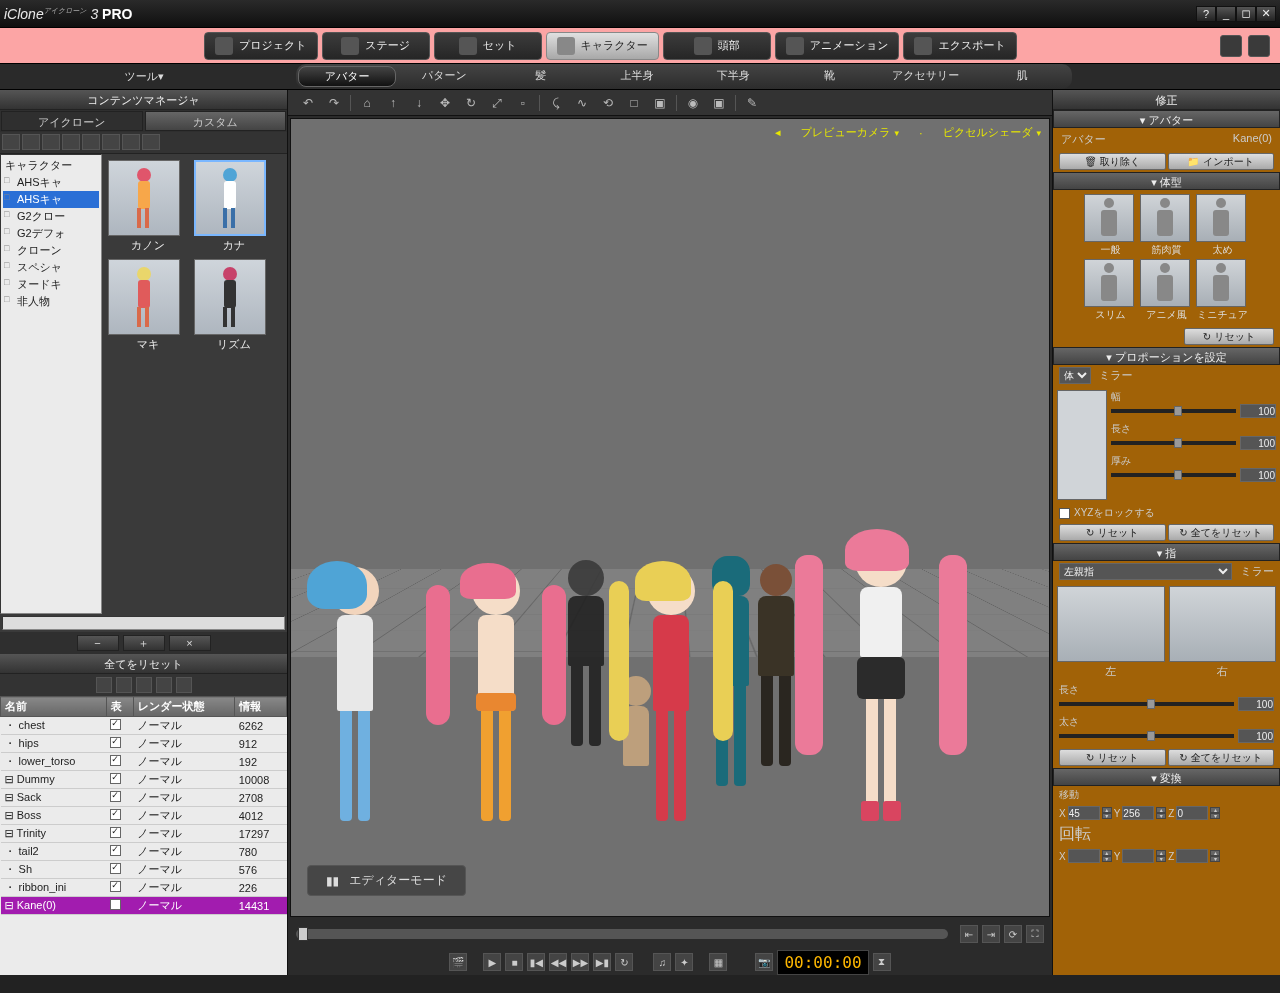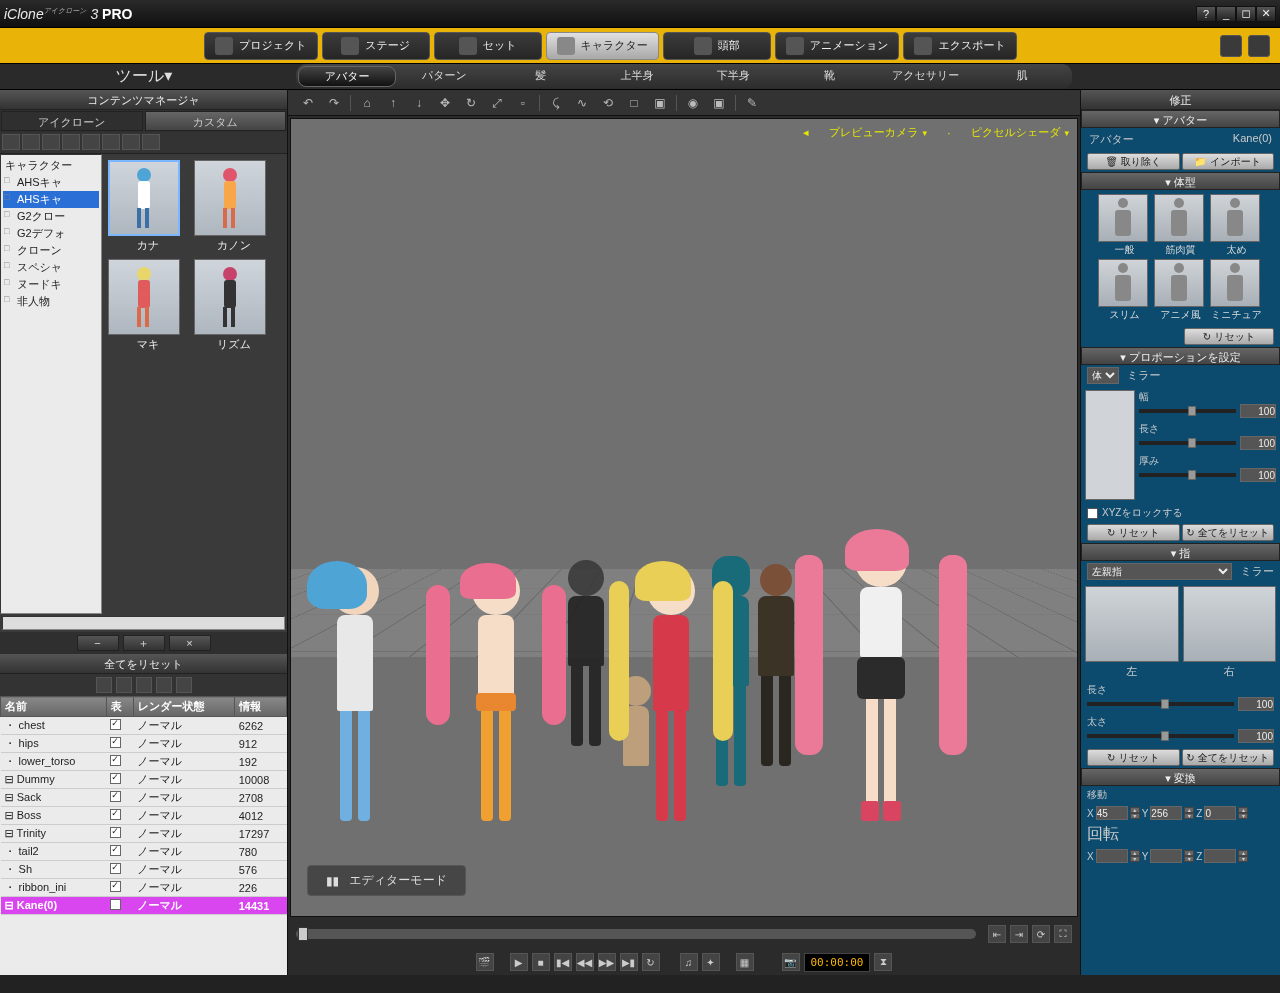--- a/index.html
+++ b/index.html
@@ -3,30 +3,30 @@
 <meta charset="utf-8">
 <style>
 * { margin: 0; padding: 0; box-sizing: border-box; font-family: "MS Gothic", sans-serif; }
 body { background: #1a1a1a; width: 1280px; height: 993px; overflow: hidden; font-size: 11px; color: #ccc; }
 .titlebar { height: 28px; background: linear-gradient(#2a2a2a,#0f0f0f); display: flex; align-items: center; padding: 0 4px; border-bottom: 1px solid #000; }
 .app-title { color: #e8e8e8; font-size: 14px; font-style: italic; }
 .app-title .pro { font-weight: bold; font-style: normal; color: #fff; }
 .title-sup { font-size: 7px; vertical-align: super; color: #aaa; }
 .win-btns { margin-left: auto; display: flex; gap: 0; }
 .win-btn { width: 20px; height: 16px; background: linear-gradient(#555,#222); border: 1px solid #111; color: #eee; font-size: 11px; display: flex; align-items: center; justify-content: center; cursor: pointer; }
-.main-tabs { height: 36px; background: #eab308; display: flex; align-items: center; padding: 0 10px; gap: 4px; border-bottom: 1px solid #000; position: relative; }
+.main-tabs { height: 36px; background: #fca5a5; display: flex; align-items: center; padding: 0 10px; gap: 4px; border-bottom: 1px solid #000; position: relative; }
 .main-tab-spacer { width: 190px; }
 .main-tab { height: 28px; min-width: 108px; background: linear-gradient(#3c3c3c,#262626); border: 1px solid #555; border-radius: 4px; display: flex; align-items: center; justify-content: center; gap: 6px; font-size: 11px; color: #eee; cursor: pointer; padding: 0 10px; }
 .main-tab.active { background: linear-gradient(#e0e0e0,#a8a8a8); color: #222; border-color: #888; }
 .main-tab .icon { width: 18px; height: 18px; background: #555; border-radius: 3px; }
 .main-tab.active .icon { background: #888; }
 .right-icons { margin-left: auto; display: flex; gap: 6px; }
 .right-icons .ri { width: 22px; height: 22px; background: #3a3a3a; border: 1px solid #555; border-radius: 3px; }
 .toolbar2 { height: 26px; background: #2a2a2a; display: flex; align-items: center; border-bottom: 1px solid #000; }
-.tool-menu { width: 288px; text-align: center; font-size: 16px; color: #ddd; cursor: pointer; }
+.tool-menu { width: 288px; text-align: center; font-size: 11px; color: #ddd; cursor: pointer; }
 .subtabs { flex: 1; display: flex; gap: 0; background: linear-gradient(#444,#2c2c2c); border-radius: 10px; margin: 2px 8px; padding: 2px; }
 .subtab { flex: 1; text-align: center; font-size: 11px; color: #ddd; padding: 2px 0; cursor: pointer; border-radius: 8px; }
 .subtab.active { background: linear-gradient(#444,#111); color: #fff; border: 1px solid #666; }
 .subtab-spacer-right { width: 200px; }
 .workspace { display: flex; height: 885px; justify-content: center; }
 
 .left { width: 288px; background: #3a3a3a; display: flex; flex-direction: column; border-right: 1px solid #111; }
 .panel-title { height: 20px; background: linear-gradient(#555,#333); text-align: center; font-size: 11px; color: #eee; line-height: 20px; border-bottom: 1px solid #222; }
 .cm-tabs { height: 22px; display: flex; background: #2f2f2f; }
 .cm-tab { flex: 1; text-align: center; font-size: 11px; line-height: 20px; color: #ccc; border: 1px solid #222; margin: 1px; cursor: pointer; }
@@ -51,21 +51,21 @@
 .thumb-label { font-size: 11px; color: #eee; }
 .hscroll { height: 14px; background: #ddd; border: 1px inset #888; margin: 2px; }
 .bottom-btns { height: 22px; background: #2f2f2f; display: flex; justify-content: center; gap: 4px; align-items: center; }
 .bottom-btn { width: 42px; height: 16px; background: linear-gradient(#555,#333); border: 1px solid #222; color: #ddd; text-align: center; font-size: 11px; line-height: 14px; cursor: pointer; }
 .sm-tools { height: 22px; background: #333; display: flex; justify-content: center; gap: 4px; align-items: center; }
 .sm-tools .ti { width: 16px; height: 16px; background: #444; border: 1px solid #555; }
 .sm-table { flex: 1; background: #ebebeb; overflow-y: auto; overflow-x: auto; }
 .smtbl { width: 100%; border-collapse: collapse; font-size: 11px; }
 .smtbl th { background: linear-gradient(#888,#666); color: #fff; padding: 2px 4px; text-align: left; border: 1px solid #555; position: sticky; top: 0; }
 .smtbl td { padding: 1px 4px; border-bottom: 1px solid #ccc; color: #222; white-space: nowrap; }
-.smtbl tr.sel td { background: #d946ef; color: #fff; font-weight: bold; }
+.smtbl tr.sel td { background: #a21caf; color: #fff; }
 .chk { width: 11px; height: 11px; border: 1px solid #666; background: #fff; display: inline-block; position: relative; }
 .chk::after { content: "✓"; font-size: 9px; position: absolute; top: -2px; left: 0; color: #222; }
 .smtbl tr.sel .chk::after { color: #fff; }
 
 .center { flex: 1; background: #2b2b2b; display: flex; flex-direction: column; }
 .vp-toolbar { height: 26px; background: #333; display: flex; align-items: center; gap: 6px; padding: 0 10px; border-bottom: 1px solid #111; }
 .vp-tool { width: 20px; height: 20px; color: #bbb; display: flex; align-items: center; justify-content: center; font-size: 12px; cursor: pointer; }
 .vp-sep { width: 1px; height: 16px; background: #555; }
 .viewport { flex: 1; background: #707070; position: relative; overflow: hidden; margin: 2px; border: 1px solid #111; }
 .vp-topright { position: absolute; top: 6px; right: 8px; display: flex; gap: 20px; align-items: center; font-size: 11px; color: #e7e700; }
@@ -76,24 +76,24 @@
 .vp-char { position: absolute; bottom: 95px; }
 .vc-head { width: 48px; height: 48px; border-radius: 50%; margin: 0 auto; }
 .vc-body { width: 36px; height: 96px; margin: 0 auto; border-radius: 8px 8px 2px 2px; }
 .vc-legs { width: 36px; height: 110px; margin: 0 auto; display: flex; gap: 6px; justify-content: center; }
 .vc-leg { width: 12px; height: 110px; border-radius: 0 0 4px 4px; }
 .vc-hair { position: absolute; width: 24px; height: 140px; border-radius: 12px; }
 .playback { height: 30px; background: #2b2b2b; display: flex; align-items: center; padding: 0 8px; gap: 4px; }
 .pb-track { flex: 1; height: 10px; background: #555; border-radius: 5px; position: relative; margin-right: 8px; }
 .pb-track-thumb { width: 10px; height: 14px; background: #ccc; border: 1px solid #333; position: absolute; top: -2px; left: 2px; }
 .pb-btn { width: 18px; height: 18px; background: #444; border: 1px solid #555; display: flex; align-items: center; justify-content: center; font-size: 10px; cursor: pointer; }
-.time-disp { background: #000; color: #ffb800; font-family: monospace; padding: 2px 6px; border: 1px solid #444; font-size: 11px; }
+.time-disp { background: #000; color: #ffb800; font-family: monospace; padding: 2px 6px; border: 1px solid #444; font-size: 16px; }
 .play-controls { height: 26px; background: #2b2b2b; display: flex; align-items: center; justify-content: center; gap: 4px; }
 
-.right { width: 200px; background: #0c4a6e; display: flex; flex-direction: column; border-left: 1px solid #111; overflow-y: hidden; }
+.right { width: 228px; background: #a16207; display: flex; flex-direction: column; border-left: 1px solid #111; overflow-y: hidden; }
 .section-title { height: 18px; background: linear-gradient(#666,#444); text-align: center; font-size: 11px; color: #eee; line-height: 18px; border: 1px solid #222; cursor: pointer; }
 .section-title::before { content: "▾ "; }
 .avatar-line { display: flex; justify-content: space-between; padding: 4px 8px; font-size: 11px; }
 .btn-row { display: flex; gap: 2px; padding: 2px 6px; }
 .sm-btn { flex: 1; height: 17px; background: linear-gradient(#ddd,#aaa); border: 1px solid #666; color: #222; font-size: 10px; display: flex; align-items: center; justify-content: center; gap: 3px; cursor: pointer; border-radius: 2px; }
 .body-types { display: flex; flex-wrap: wrap; gap: 2px; padding: 4px; justify-content: center; }
 .bt { width: 54px; text-align: center; }
 .bt-fig { width: 50px; height: 48px; background: linear-gradient(#d0d4d8,#a8afb6); border: 1px solid #666; position: relative; display: flex; align-items: center; justify-content: center; }
 .bt-man { width: 20px; height: 40px; }
 .bt-man::before { content: ""; display: block; width: 10px; height: 10px; border-radius: 50%; background: #888; margin: 0 auto; }
@@ -214,40 +214,40 @@
           <div class="tree-item sel">AHSキャ</div>
           <div class="tree-item">G2クロー</div>
           <div class="tree-item">G2デフォ</div>
           <div class="tree-item">クローン</div>
           <div class="tree-item">スペシャ</div>
           <div class="tree-item">ヌードキ</div>
           <div class="tree-item">非人物</div>
         </div>
       <div class="thumb-area" id="thumbs">
           <div class="thumb-wrap">
+            <div class="thumb">
+              <div class="char-fig">
+                <div class="char-head" style="background:#e0556b"></div>
+                <div class="char-body" style="background:#f7a74a"></div>
+                <div class="char-leg" style="left:6px;background:#d96a4a"></div>
+                <div class="char-leg" style="left:14px;background:#d96a4a"></div>
+              </div>
+            </div>
+            <div class="thumb-label">カノン</div>
+          </div>
+          <div class="thumb-wrap">
             <div class="thumb sel">
               <div class="char-fig">
                 <div class="char-head" style="background:#4fa4d6"></div>
                 <div class="char-body" style="background:#fff"></div>
                 <div class="char-leg" style="left:6px;background:#3a6fa8"></div>
                 <div class="char-leg" style="left:14px;background:#3a6fa8"></div>
               </div>
             </div>
             <div class="thumb-label">カナ</div>
-          </div>
-          <div class="thumb-wrap">
-            <div class="thumb">
-              <div class="char-fig">
-                <div class="char-head" style="background:#e0556b"></div>
-                <div class="char-body" style="background:#f7a74a"></div>
-                <div class="char-leg" style="left:6px;background:#d96a4a"></div>
-                <div class="char-leg" style="left:14px;background:#d96a4a"></div>
-              </div>
-            </div>
-            <div class="thumb-label">カノン</div>
           </div>
           <div class="thumb-wrap">
             <div class="thumb">
               <div class="char-fig">
                 <div class="char-head" style="background:#e9d66b"></div>
                 <div class="char-body" style="background:#e05b5b"></div>
                 <div class="char-leg" style="left:6px;background:#d96a4a"></div>
                 <div class="char-leg" style="left:14px;background:#d96a4a"></div>
               </div>
             </div>

